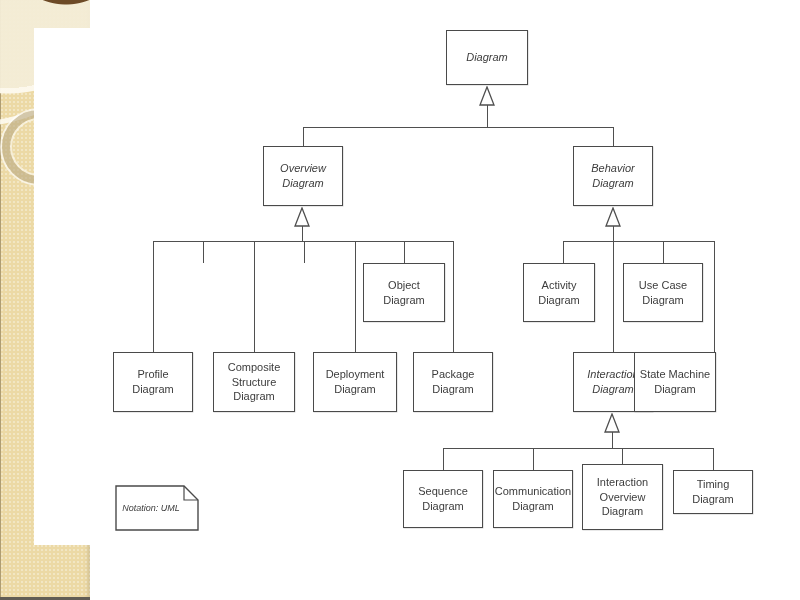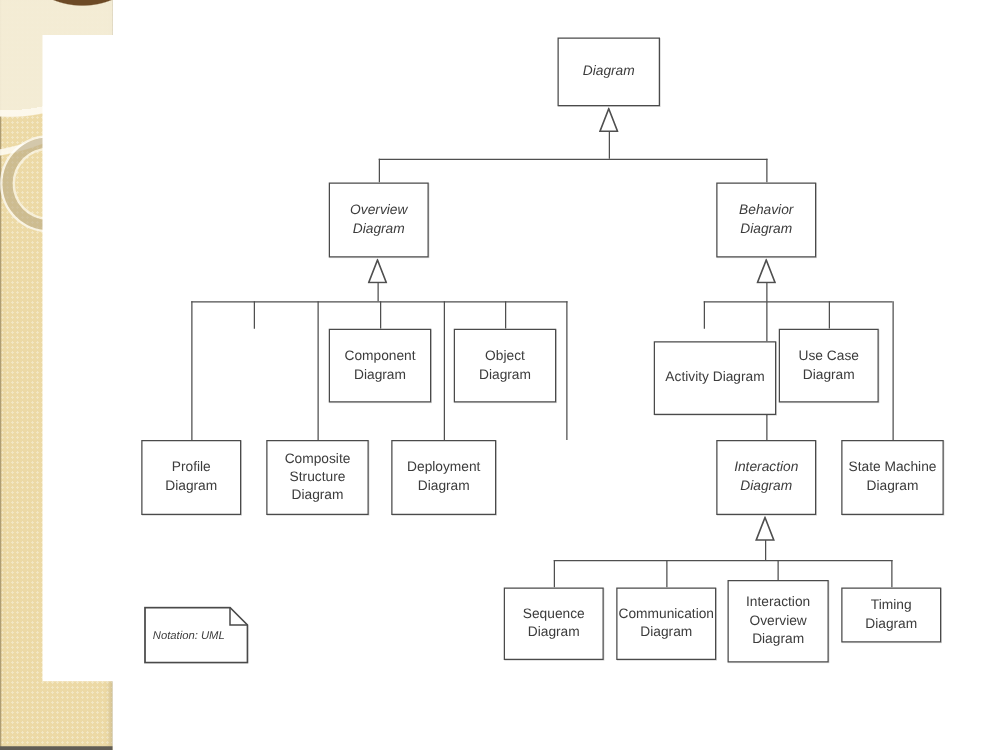--- a/index.html
+++ b/index.html
@@ -90,42 +90,42 @@
   <div class="v" style="left:302px;top:226px;height:15px"></div>
   <div class="h" style="left:153px;top:241px;width:301px"></div>
   <div class="v" style="left:203px;top:241px;height:22px"></div>
   <div class="v" style="left:304px;top:241px;height:22px"></div>
   <div class="v" style="left:404px;top:241px;height:22px"></div>
   <div class="v" style="left:153px;top:241px;height:111px"></div>
   <div class="v" style="left:254px;top:241px;height:111px"></div>
   <div class="v" style="left:355px;top:241px;height:111px"></div>
   <div class="v" style="left:453px;top:241px;height:111px"></div>
 
-  <div class="node" style="left:263px;top:263px;width:82px;height:59px">Component Diagram</div>
   <div class="node" style="left:363px;top:263px;width:82px;height:59px">Object Diagram</div>
 
   <div class="node" style="left:113px;top:352px;width:80px;height:60px">Profile Diagram</div>
   <div class="node" style="left:213px;top:352px;width:82px;height:60px">Composite Structure Diagram</div>
   <div class="node" style="left:313px;top:352px;width:84px;height:60px">Deployment Diagram</div>
+  <div class="node" style="left:413px;top:352px;width:80px;height:60px">Package Diagram</div>
 
   <svg class="tri" style="left:605px;top:207px" viewBox="0 0 16 20">
     <polygon points="8,1 15,19 1,19" fill="#ffffff" stroke="#4f4f4f" stroke-width="1.3"></polygon>
   </svg>
   <div class="v" style="left:613px;top:226px;height:15px"></div>
   <div class="h" style="left:563px;top:241px;width:151px"></div>
   <div class="v" style="left:563px;top:241px;height:22px"></div>
   <div class="v" style="left:663px;top:241px;height:22px"></div>
   <div class="v" style="left:613px;top:241px;height:111px"></div>
   <div class="v" style="left:714px;top:241px;height:111px"></div>
 
-  <div class="node" style="left:523px;top:273px;width:98px;height:59px">Activity Diagram</div>
+  <div class="node" style="left:523px;top:263px;width:72px;height:59px">Activity Diagram</div>
   <div class="node" style="left:623px;top:263px;width:80px;height:59px">Use Case Diagram</div>
 
   <div class="node abstract" style="left:573px;top:352px;width:80px;height:60px">Interaction Diagram</div>
-  <div class="node" style="left:673px;top:352px;width:82px;height:60px">State Machine Diagram</div>
+  <div class="node" style="left:634px;top:352px;width:82px;height:60px">State Machine Diagram</div>
 
   <svg class="tri" style="left:604px;top:413px" viewBox="0 0 16 20">
     <polygon points="8,1 15,19 1,19" fill="#ffffff" stroke="#4f4f4f" stroke-width="1.3"></polygon>
   </svg>
   <div class="v" style="left:612px;top:432px;height:16px"></div>
   <div class="h" style="left:443px;top:448px;width:271px"></div>
   <div class="v" style="left:443px;top:448px;height:22px"></div>
   <div class="v" style="left:533px;top:448px;height:22px"></div>
   <div class="v" style="left:622px;top:448px;height:16px"></div>
   <div class="v" style="left:713px;top:448px;height:22px"></div>

